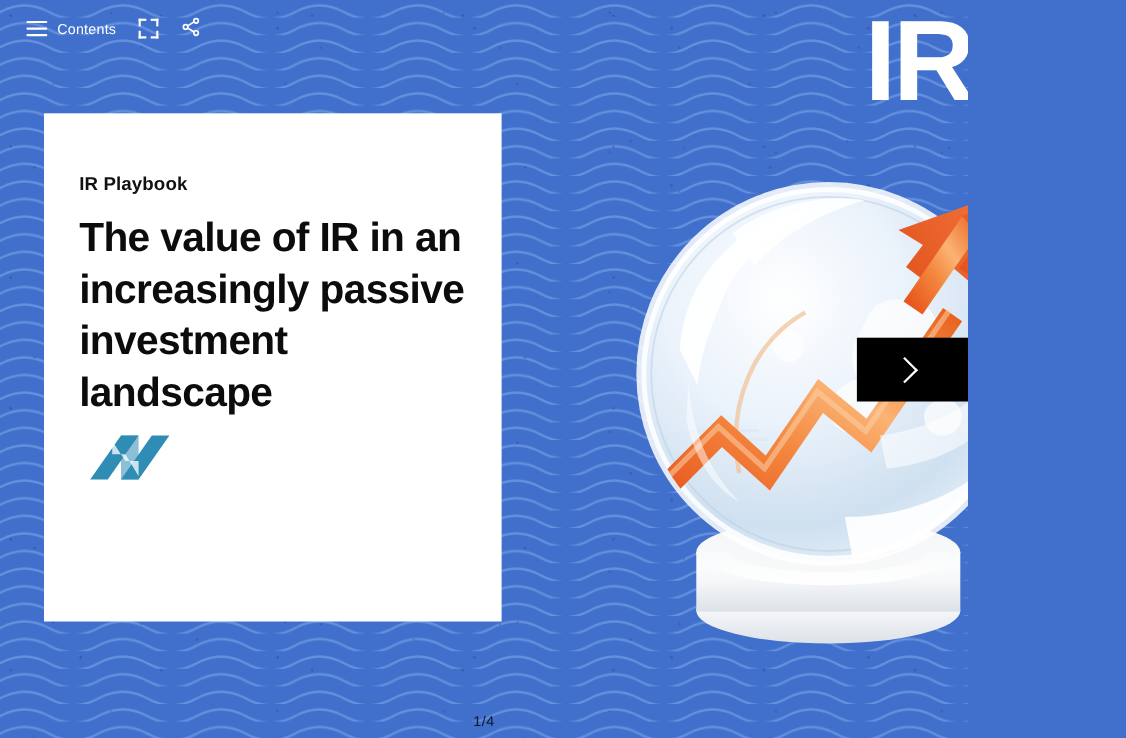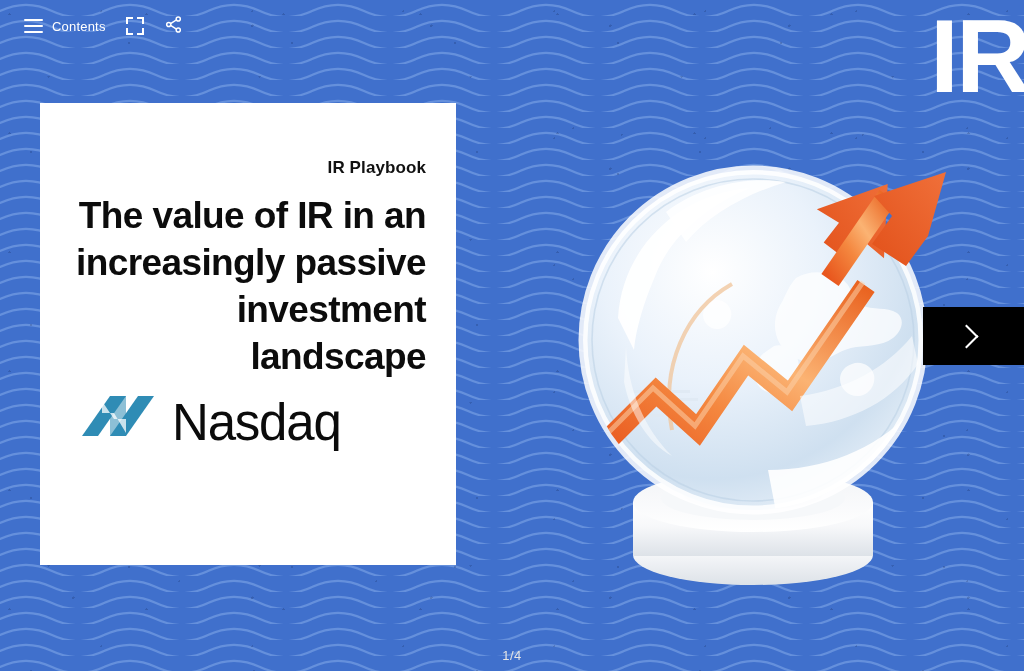--- a/index.html
+++ b/index.html
@@ -5,21 +5,21 @@
 <style>
   * { margin:0; padding:0; box-sizing:border-box; }
   html, body {
     width:1024px; height:671px;
     overflow:hidden;
     font-family:"Liberation Sans", sans-serif;
     background:#4070cc;
   }
   #stage {
     position:relative;
-    width:1024px; height:671px;
+    width:880px; height:671px;
     overflow:hidden;
     background:#4070cc;
   }
 
   
   #bg-waves {
     position:absolute; inset:0;
     background-color:#4070cc;
   }
   #bg-waves svg { display:block; width:100%; height:100%; }
@@ -77,21 +77,20 @@
     font-family:"Liberation Sans", sans-serif;
   }
 
   
   #content-card {
     position:absolute; left:40px; top:103px;
     width:416px; height:462px;
     background:#ffffff;
     z-index:25;
     padding:55px 30px 0 32px;
-    text-align:right;
   }
   #kicker {
     font-size:17px; font-weight:700; color:#111;
     letter-spacing:.1px; margin-bottom:14px;
   }
   #headline {
     font-size:37px; line-height:47px;
     font-weight:600; color:#0c0c0c;
     letter-spacing:-.6px;
     margin-bottom:9px;
@@ -122,21 +121,21 @@
     border:0; cursor:pointer;
     display:flex; align-items:center; justify-content:center;
     z-index:45;
   }
   .chev { width:17px; height:17px; border-right:2.6px solid #fff; border-top:2.6px solid #fff;
           transform:rotate(45deg); margin-left:-14px; }
 
   
   #page-indicator {
     position:absolute; left:0; right:0; bottom:8px;
-    text-align:center; font-size:13px; color:#e5e5e5;
+    text-align:center; font-size:13px; color:#0f172a;
     letter-spacing:.5px; z-index:40;
   }
 </style>
 </head>
 <body>
 
 <div id="stage">
 
   <div id="bg-waves">
     <svg viewBox="0 0 1024 671" preserveAspectRatio="none" aria-hidden="true">
@@ -283,21 +282,20 @@
 
     <div id="nasdaq-logo">
       <span id="nasdaq-mark">
         <svg width="78" height="62" viewBox="0 0 78 62" aria-hidden="true">
           <path d="M2 47 L30 7 L46 7 L18 47 Z" fill="#2f8cb5"></path>
           <path d="M30 47 L58 7 L74 7 L46 47 Z" fill="#2f8cb5"></path>
           <path d="M30 7 L30 47 L46 47 L46 7 Z" fill="#2f8cb5" opacity=".55"></path>
           <path d="M22 24 L34 24 L46 44 L46 30 L34 30 L22 12 Z" fill="#ffffff" opacity=".75"></path>
         </svg>
       </span>
-      <span id="nasdaq-wordmark">Nasdaq</span>
     </div>
   </div>
 
   <button id="next-button">
     <span class="chev"></span>
   </button>
 
   <div id="page-indicator">1/4</div>
 
 </div>

